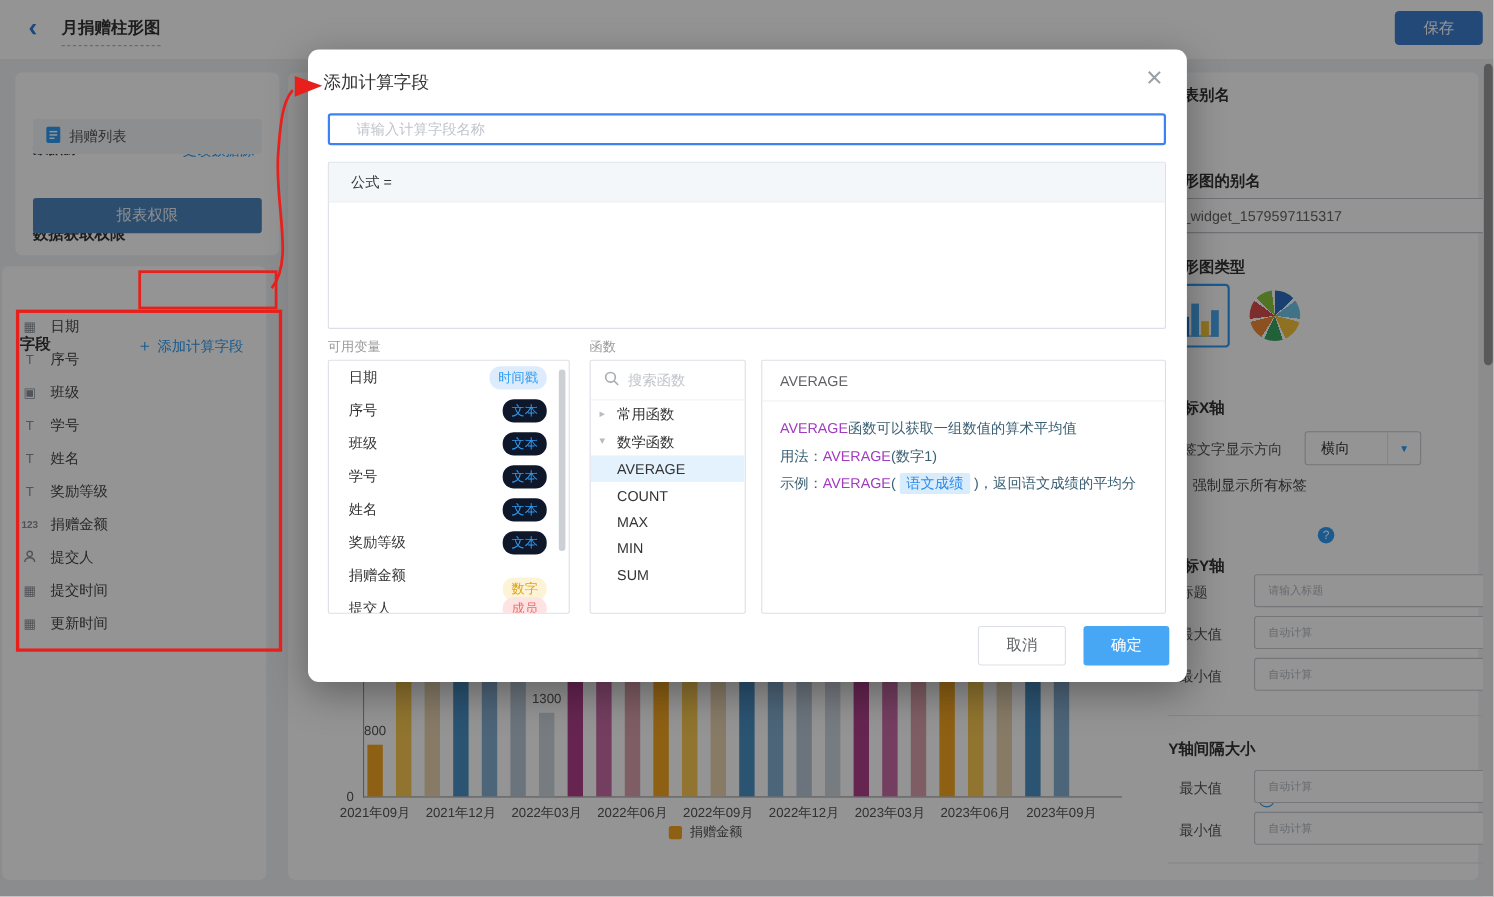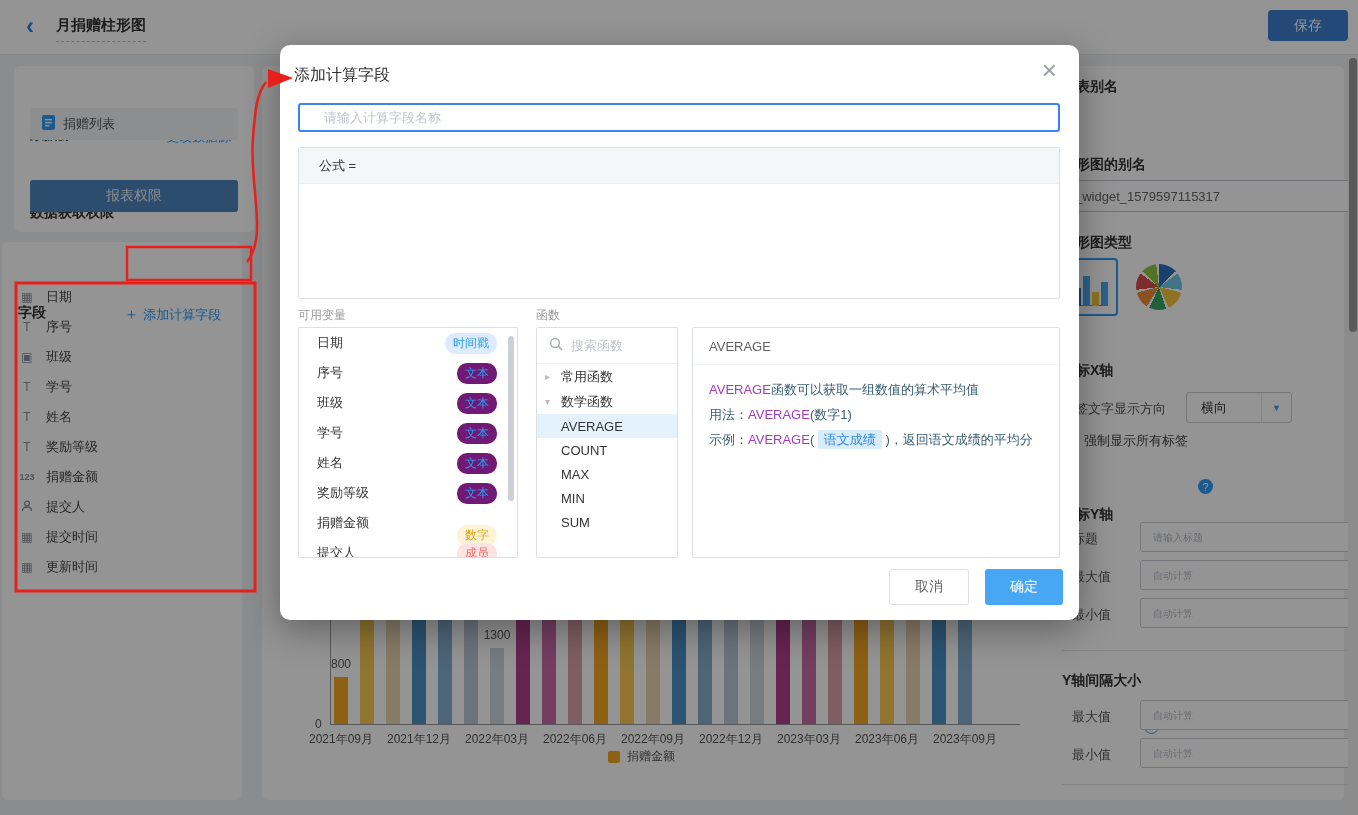--- a/index.html
+++ b/index.html
@@ -76,21 +76,21 @@
   #modal-close { position:absolute; right:22px; top:12px; font-size:26px; color:#9aa0a6; cursor:pointer; line-height:1; font-weight:300; }
   #calc-name-input { position:absolute; left:18px; top:58px; width:762px; height:29px; border:2px solid #3b82f6; border-radius:3px; font-size:13px; color:#333; padding-left:24px; font-family:"Liberation Sans",sans-serif; }
   #calc-name-input::placeholder { color:#c0c4cc; }
   #formula-box { position:absolute; left:18px; top:102px; width:762px; height:152px; border:1px solid #dcdfe6; border-radius:2px; background:#fff; }
   #formula-head { height:36px; background:#f4f7fa; border-bottom:1px solid #eef1f4; display:flex; align-items:center; padding-left:20px; font-size:13px; color:#333; }
   .col-label { position:absolute; font-size:12px; color:#999; }
   #vars-box { position:absolute; left:18px; top:282px; width:220px; height:231px; border:1px solid #dcdfe6; border-radius:2px; overflow:hidden; background:#fff; }
   .var-row { display:flex; align-items:center; justify-content:space-between; height:30px; padding:0 20px 0 18px; font-size:13px; color:#333; cursor:pointer; }
   .badge { font-size:12px; border-radius:10px; padding:2px 8px; white-space:nowrap; }
   .badge-time   { background:#dcecfd; color:#2e9bf2; }
-  .badge-text   { background:#701a75; color:#2e9bf2; }
+  .badge-text   { background:#0f172a; color:#2e9bf2; }
   .badge-num    { background:#fdf3d6; color:#e2a117;margin-top:25px; }
   .badge-member { background:#fde3e1; color:#ef6a6a; }
   #vars-scroll { position:absolute; right:3px; top:8px; width:6px; height:165px; background:#ccd0d5; border-radius:3px; }
   #fns-box { position:absolute; left:256px; top:282px; width:142px; height:231px; border:1px solid #dcdfe6; border-radius:2px; background:#fff; overflow:hidden; }
   #fn-search { height:36px; border-bottom:1px solid #eef1f4; display:flex; align-items:center; gap:8px; padding-left:12px; color:#c0c4cc; font-size:13px; }
   .fn-group { display:flex; align-items:center; gap:6px; height:25px; padding-left:8px; font-size:13px; color:#333; cursor:pointer; }
   .fn-chevron { color:#b8bcc2; font-size:10px; width:10px; }
   .fn-item { height:24px; display:flex; align-items:center; padding-left:24px; font-size:13px; color:#333; cursor:pointer; }
   .fn-item.selected { background:#e4f2fd; }
   #desc-box { position:absolute; left:412px; top:282px; width:368px; height:231px; border:1px solid #dcdfe6; border-radius:2px; background:#fff; }

